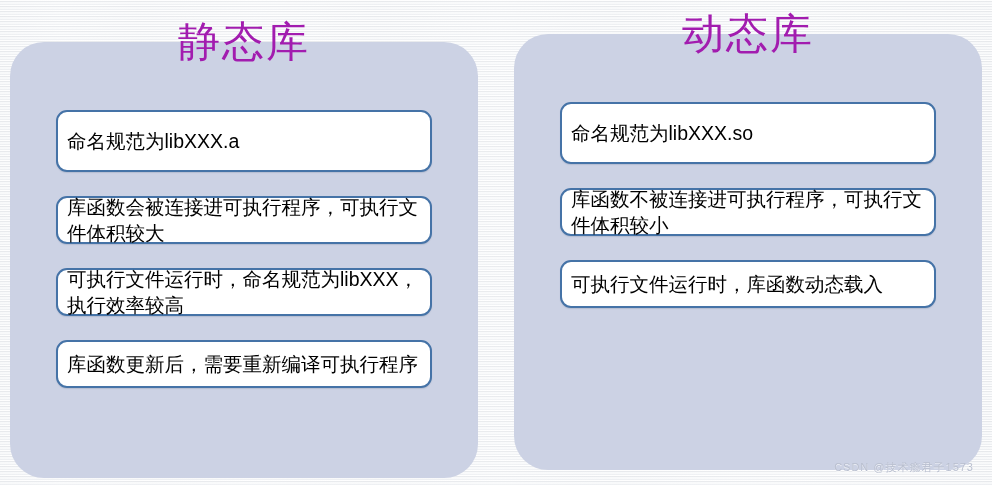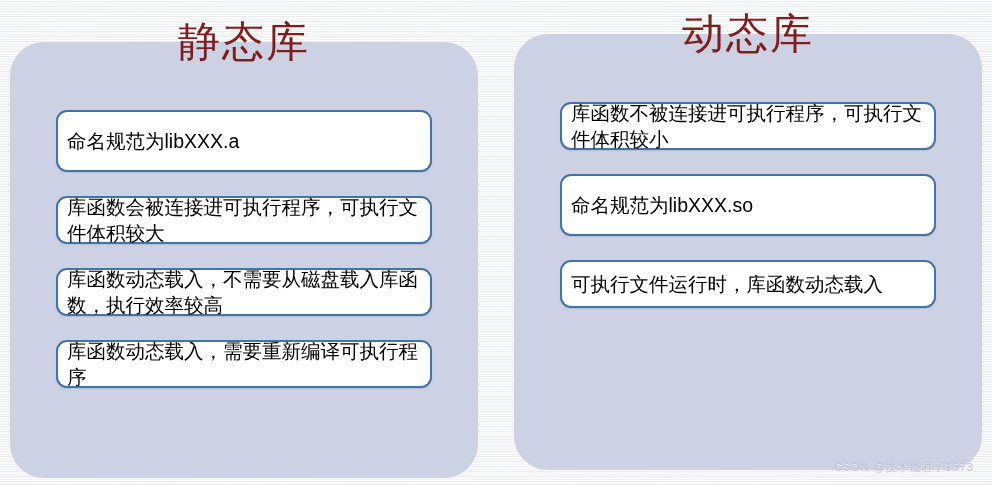--- a/index.html
+++ b/index.html
@@ -56,21 +56,21 @@
   #panel-dynamic { left: 514px; top: 34px; width: 468px; height: 436px; }
 
   .panel-title {
     position: absolute;
     top: -26px;
     left: 0;
     right: 0;
     text-align: center;
     font-size: 42px;
     line-height: 52px;
-    color: #7f1d1d;
+    color: #a21caf;
     font-weight: 400;
     letter-spacing: 2px;
     white-space: nowrap;
   }
 
   
   .fact-list {
     position: absolute;
     left: 46px;
     top: 68px;
@@ -126,41 +126,41 @@
 
       <div class="fact-box h-one">
         <span class="fact-text">命名规范为libXXX.a</span>
       </div>
 
       <div class="fact-box h-two">
         <span class="fact-text">库函数会被连接进可执行程序，可执行文件体积较大</span>
       </div>
 
       <div class="fact-box h-two">
-        <span class="fact-text">库函数动态载入，不需要从磁盘载入库函数，执行效率较高</span>
+        <span class="fact-text">可执行文件运行时，命名规范为libXXX，执行效率较高</span>
       </div>
 
       <div class="fact-box h-two">
-        <span class="fact-text">库函数动态载入，需要重新编译可执行程序</span>
+        <span class="fact-text">库函数更新后，需要重新编译可执行程序</span>
       </div>
 
     </div>
   </div>
 
   <div class="panel" id="panel-dynamic">
     <div class="panel-title">动态库</div>
 
     <div class="fact-list">
 
+      <div class="fact-box h-one">
+        <span class="fact-text">命名规范为libXXX.so</span>
+      </div>
+
       <div class="fact-box h-two">
         <span class="fact-text">库函数不被连接进可执行程序，可执行文件体积较小</span>
-      </div>
-
-      <div class="fact-box h-one">
-        <span class="fact-text">命名规范为libXXX.so</span>
       </div>
 
       <div class="fact-box h-two">
         <span class="fact-text">可执行文件运行时，库函数动态载入</span>
       </div>
 
 
     </div>
   </div>
 

